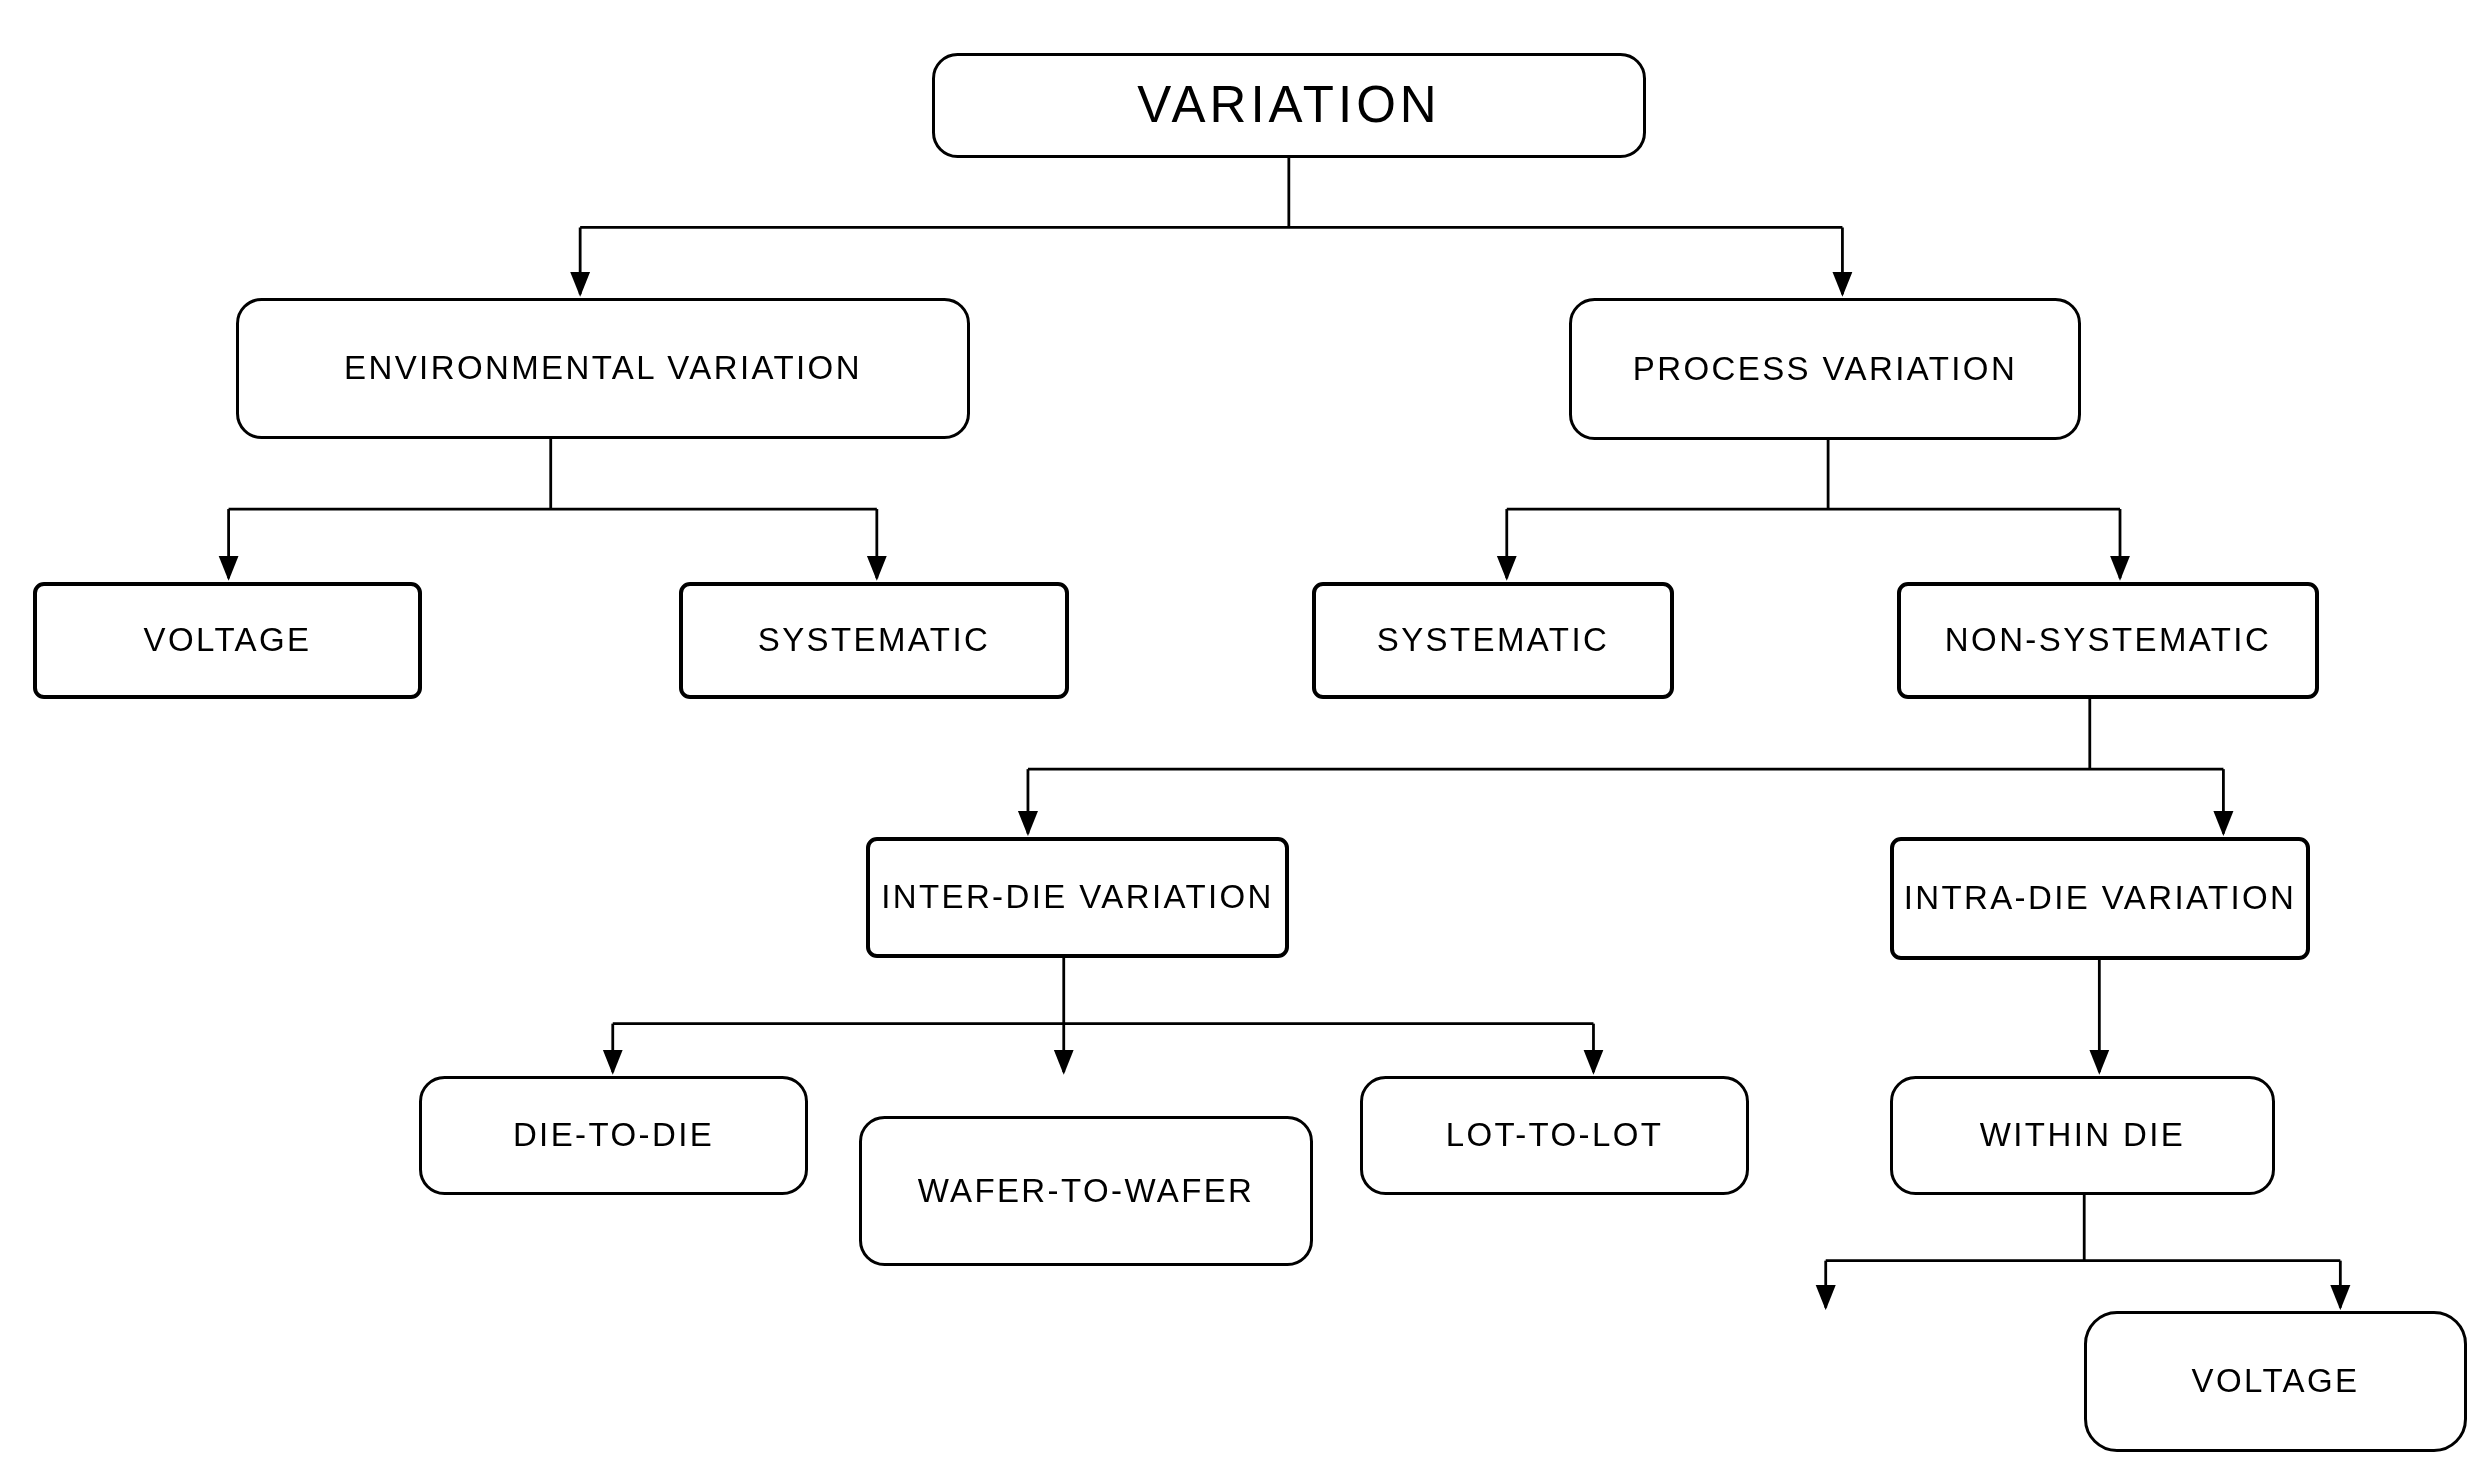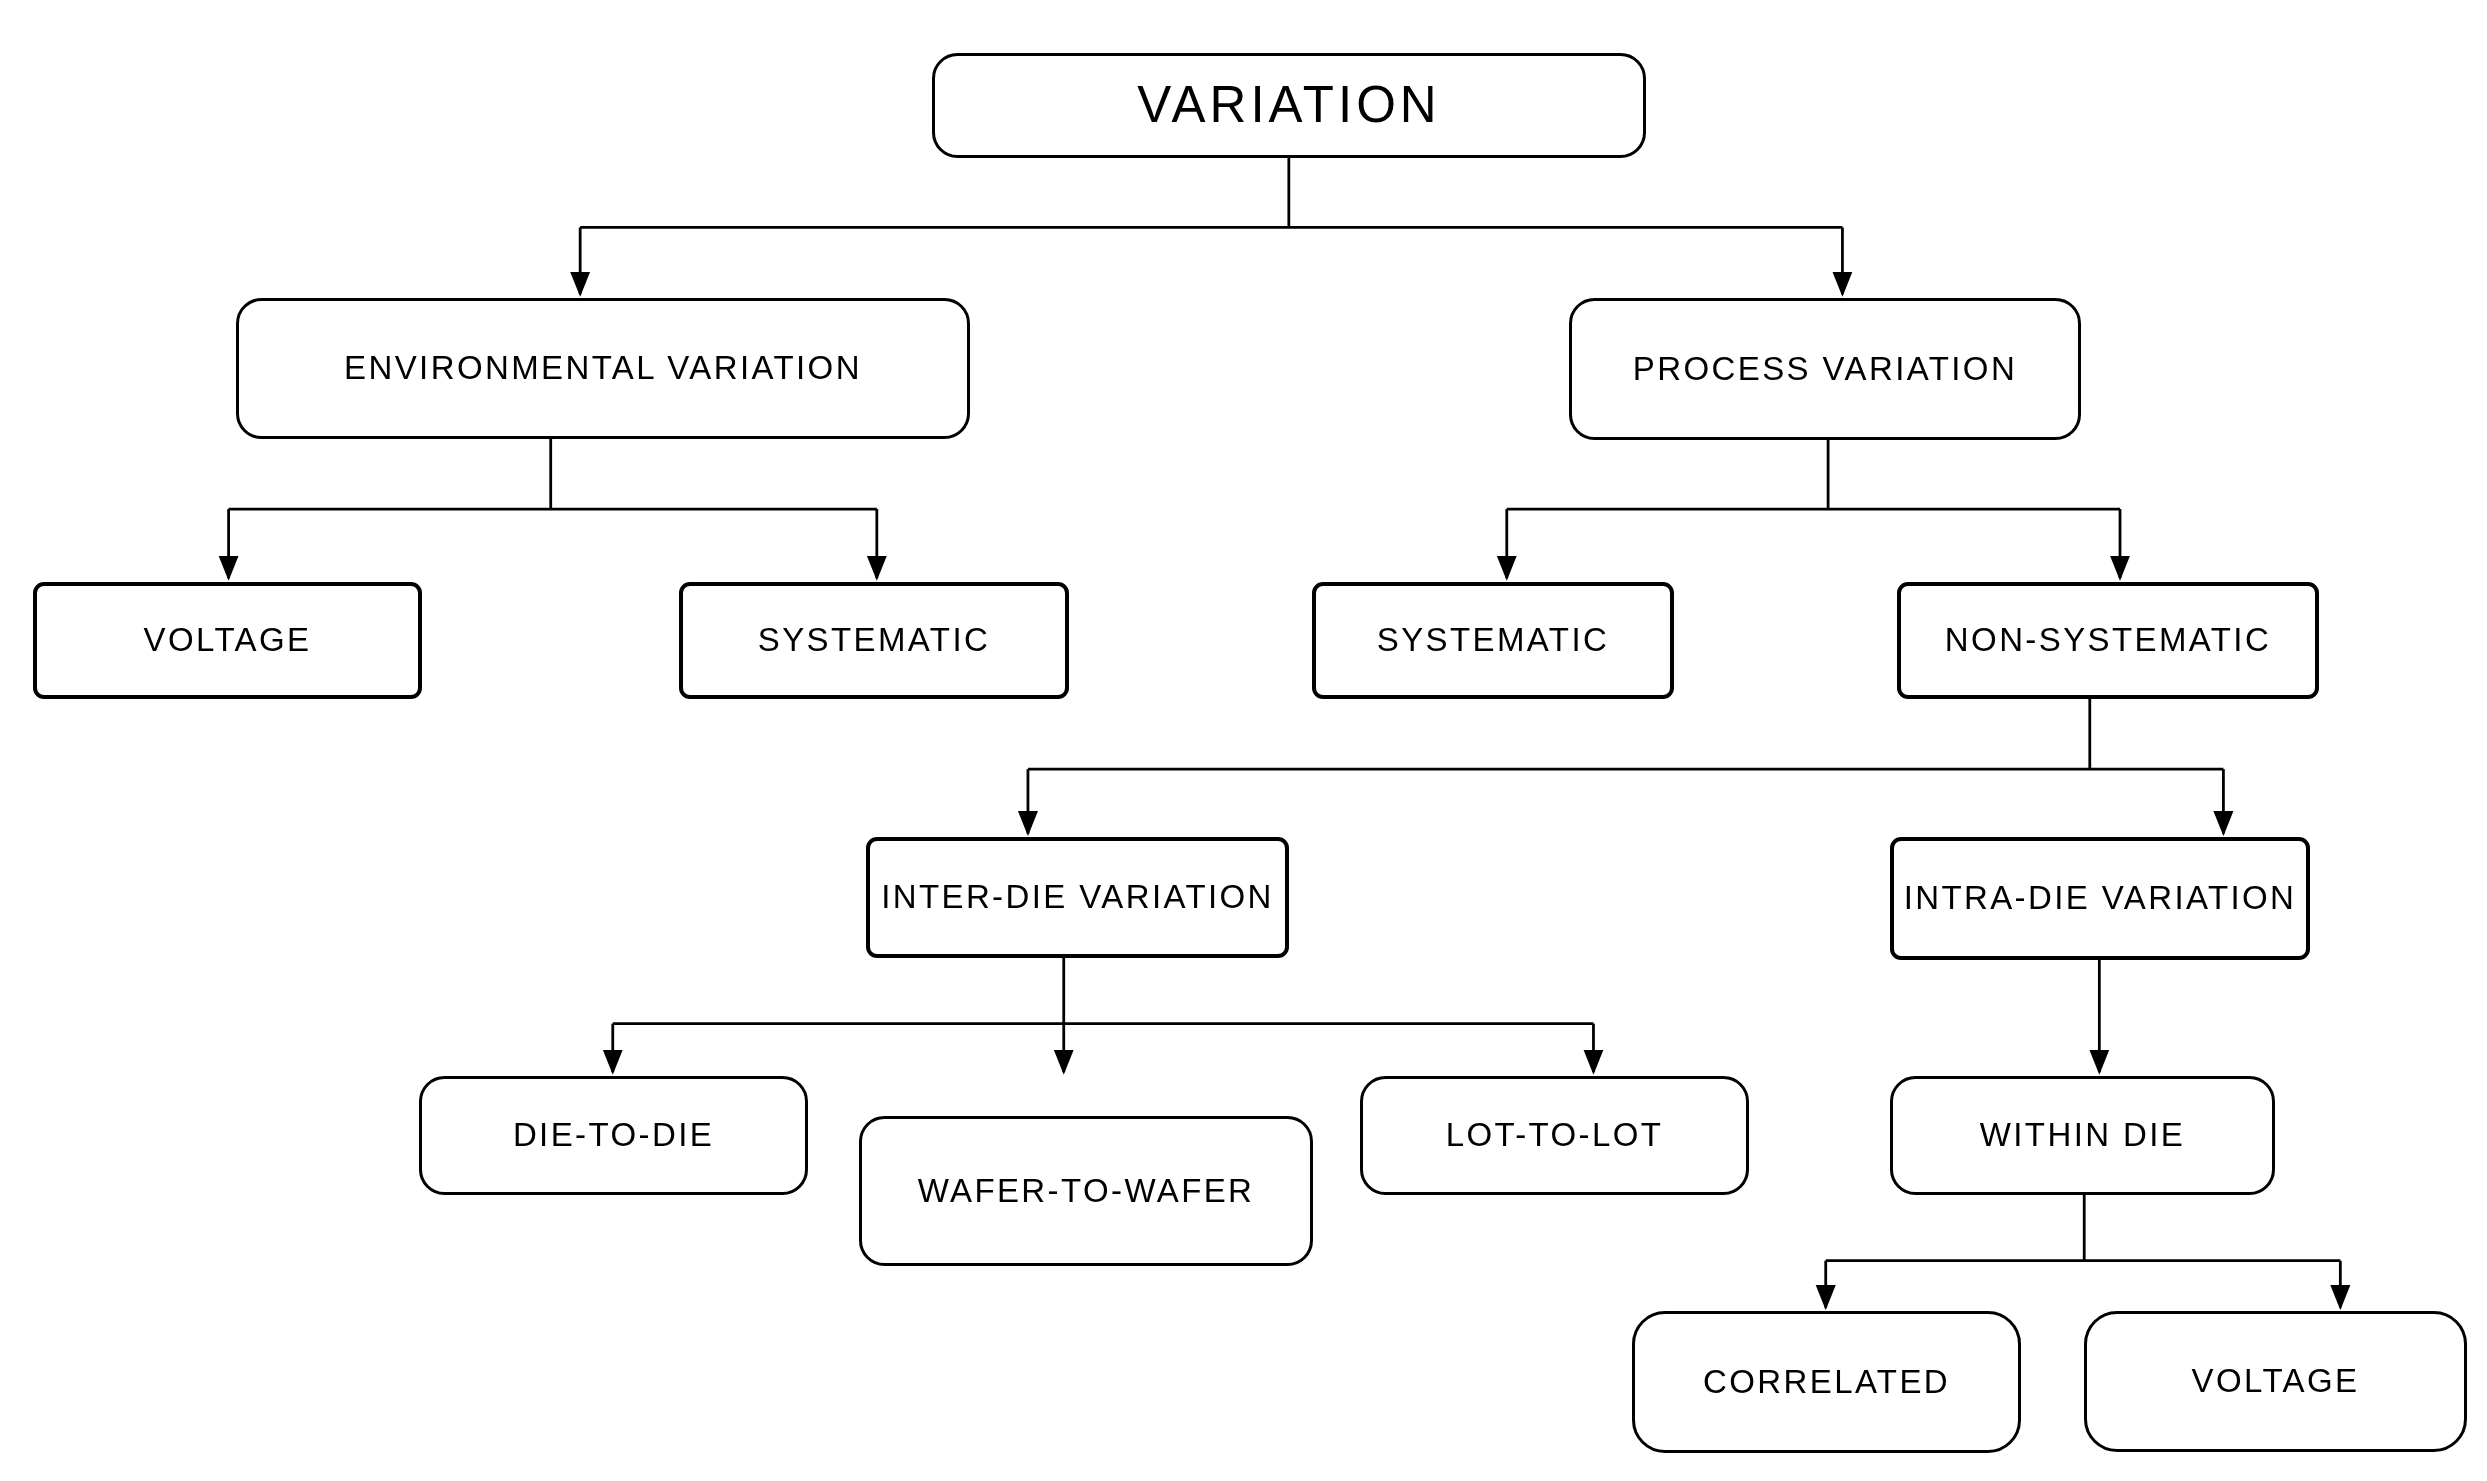--- a/index.html
+++ b/index.html
@@ -127,21 +127,18 @@
   <div class="node rounded" style="left:859px; top:1076px; width:454px; height:150px;margin-top:40px;">
     <span class="lbl nowrap">WAFER-TO-WAFER</span>
   </div>
   <div class="node rounded" style="left:1360px; top:1076px; width:389px; height:119px;">
     <span class="lbl nowrap">LOT-TO-LOT</span>
   </div>
   <div class="node rounded" style="left:1890px; top:1076px; width:385px; height:119px;">
     <span class="lbl nowrap">WITHIN DIE</span>
   </div>
 
-  <div class="node rounded-lg" style="left:1632px; top:1311px; width:389px; height:142px;">
-    <span class="lbl nowrap">CORRELATED</span>
-  </div>
   <div class="node rounded-lg" style="left:2084px; top:1311px; width:383px; height:141px;">
     <span class="lbl nowrap">VOLTAGE</span>
   </div>
 
 </div>
 
 
 </body></html>

